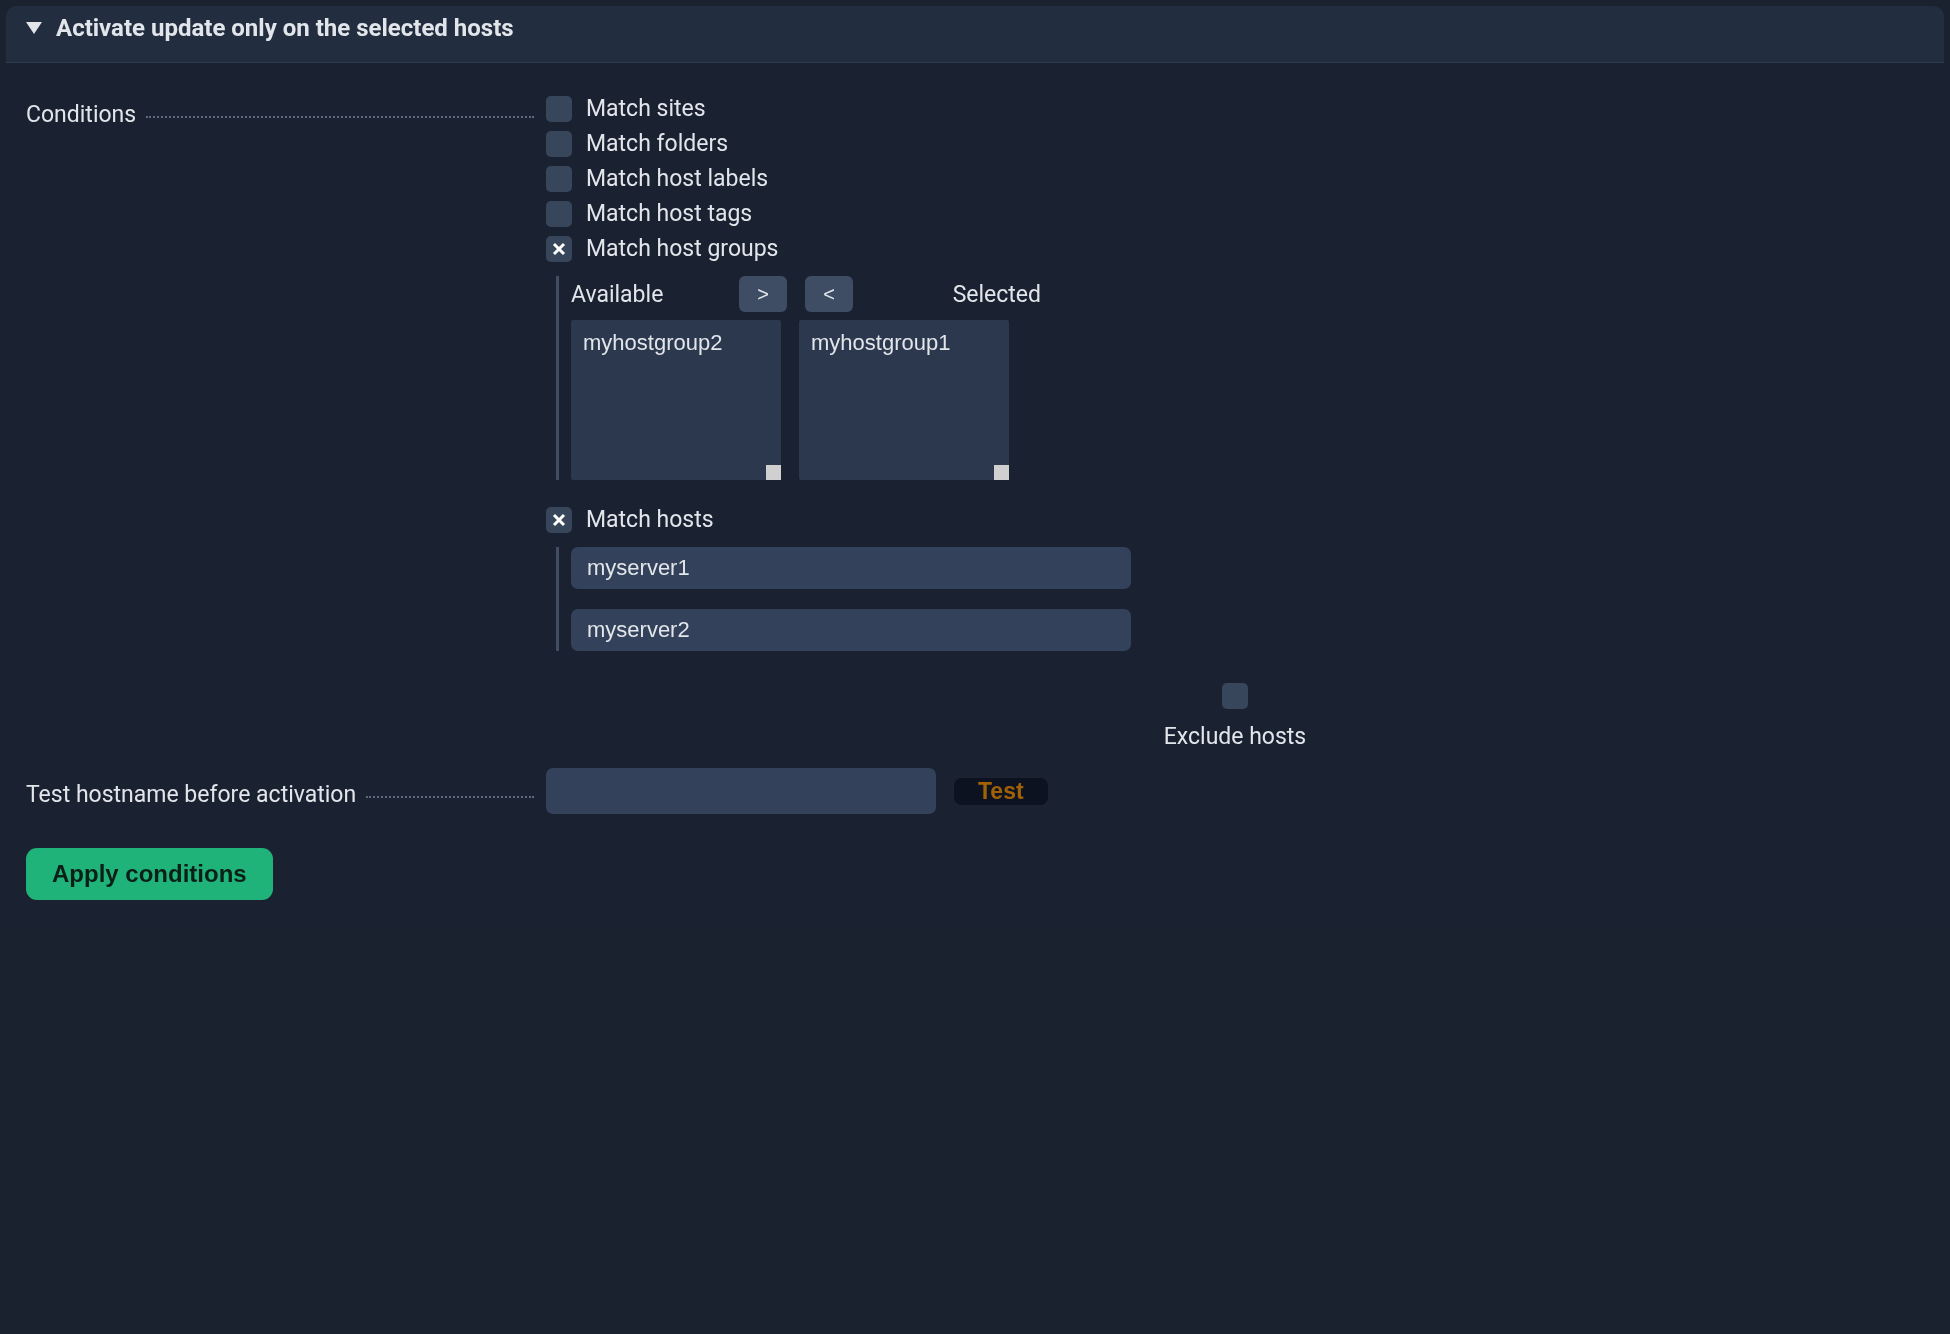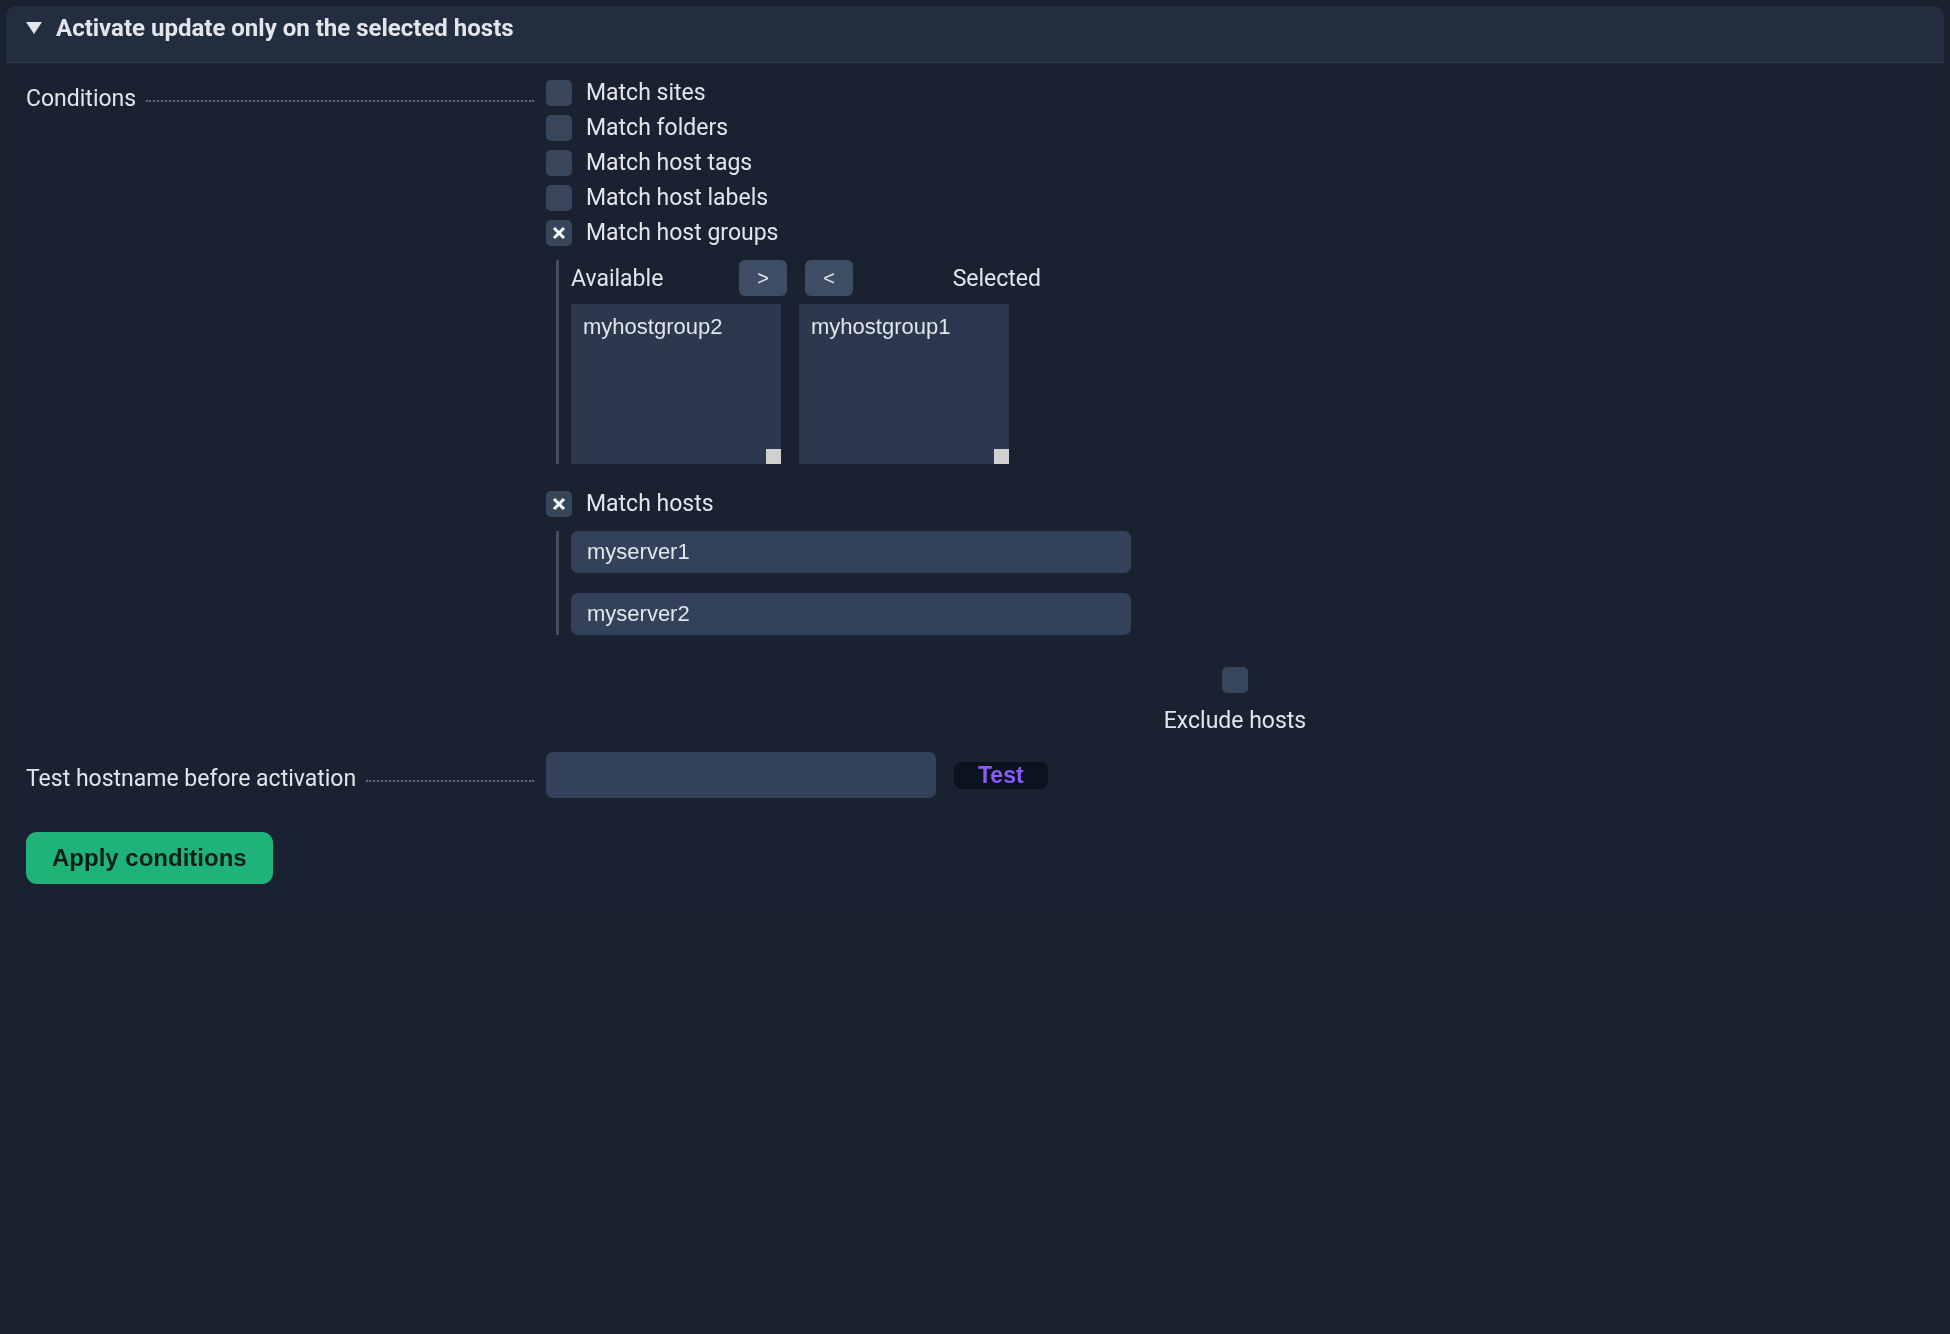--- a/index.html
+++ b/index.html
@@ -26,21 +26,21 @@
     font-weight: 700;
     font-size: 24px;
     border-bottom: 1px solid #2f3b4e;
   }
   .triangle-down {
     width: 0; height: 0;
     border-left: 8px solid transparent;
     border-right: 8px solid transparent;
     border-top: 12px solid #e2e6eb;
   }
-  .content { padding: 16px 20px 30px 20px; }
+  .content { padding: 16px 20px 30px 20px; margin-top: 16px; }
   .row { display: flex; align-items: flex-start; margin-bottom: 4px; }
   .label-col {
     width: 520px;
     flex-shrink: 0;
     display: flex;
     align-items: baseline;
     padding-top: 4px;
   }
   .label-text { white-space: nowrap; }
   .dots {
@@ -137,21 +137,21 @@
     background: #33425a;
     border: none;
     color: #e2e6eb;
     font-size: 22px;
     padding: 10px 14px;
     border-radius: 7px;
     width: 390px;
   }
   .test-btn {
     background: #0c1220;
-    color: #8b5cf6;
+    color: #a16207;
     font-weight: 700;
     font-size: 23px;
     border: none;
     border-radius: 8px;
     padding: 0 24px;
     margin-left: 18px;
     cursor: pointer;
   }
   .apply-btn {
     background: #1fb37a;
@@ -196,28 +196,28 @@
           <span class="chk">
             
           </span>
           <span class="cond-label">Match folders</span>
         </div>
 
         <div class="cond-line">
           <span class="chk">
             
           </span>
+          <span class="cond-label">Match host labels</span>
+        </div>
+
+        <div class="cond-line">
+          <span class="chk">
+            
+          </span>
           <span class="cond-label">Match host tags</span>
-        </div>
-
-        <div class="cond-line">
-          <span class="chk">
-            
-          </span>
-          <span class="cond-label">Match host labels</span>
         </div>
 
         <div class="cond-line">
           <span class="chk checked">
             <svg viewBox="0 0 16 16">
                 <path d="M3 3 L13 13 M13 3 L3 13"></path>
               </svg>
           </span>
           <span class="cond-label">Match host groups</span>
         </div>

